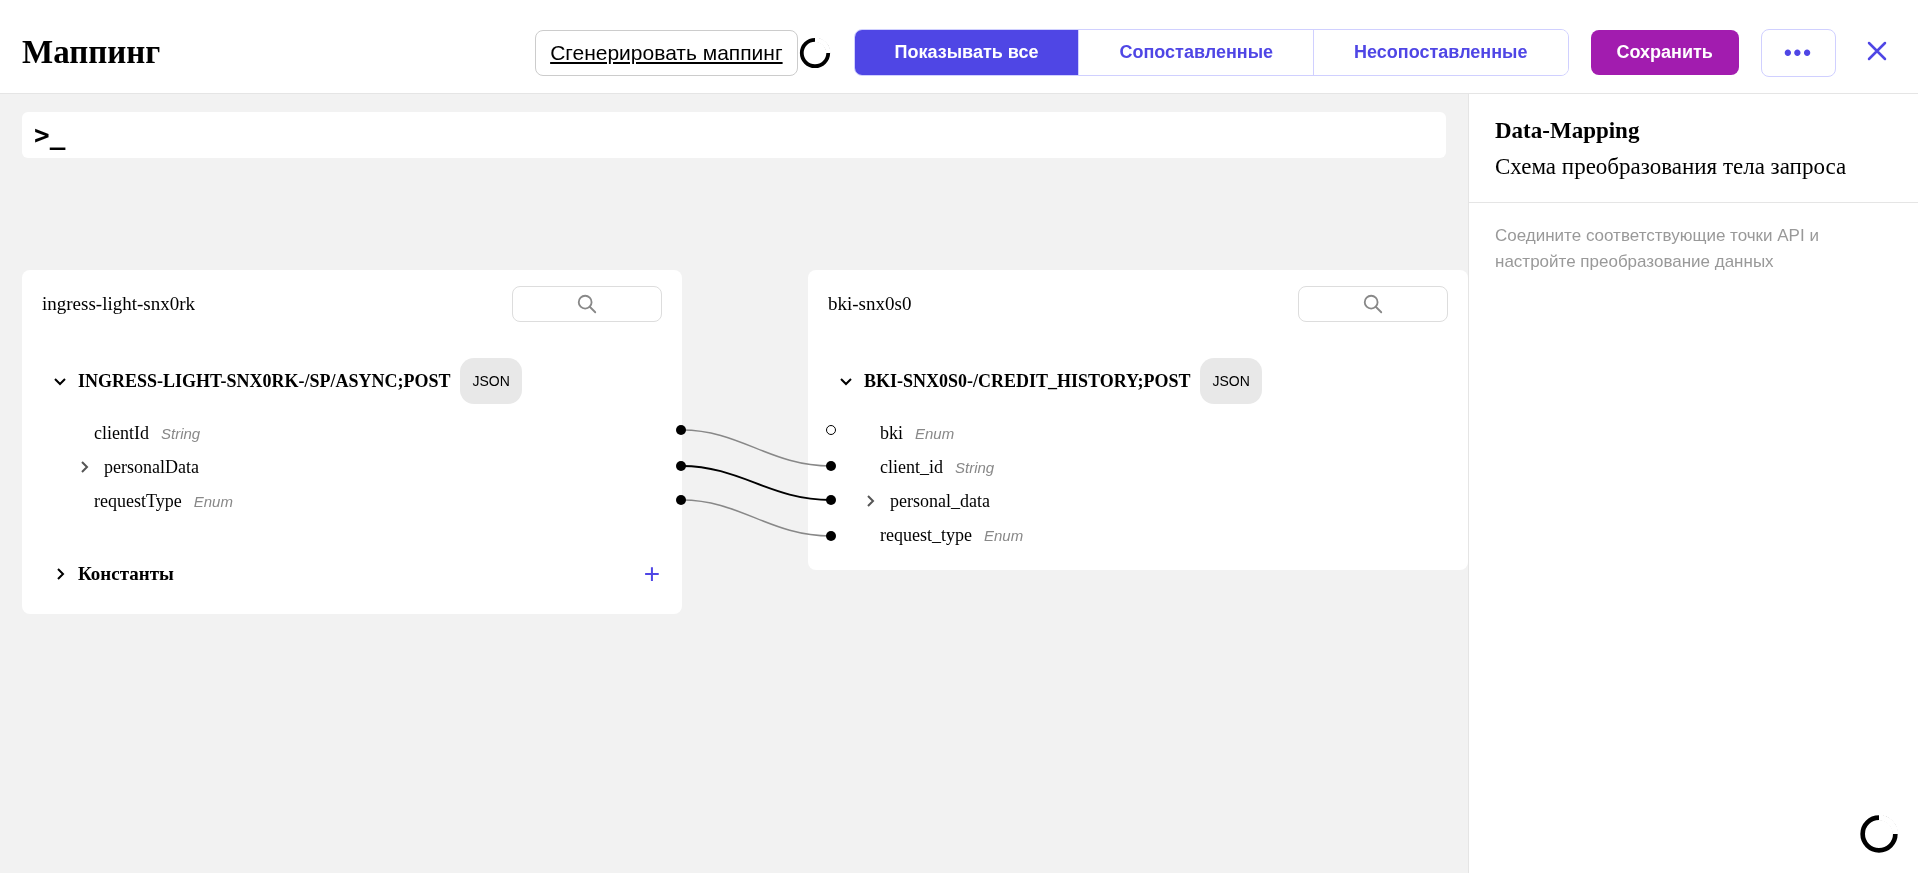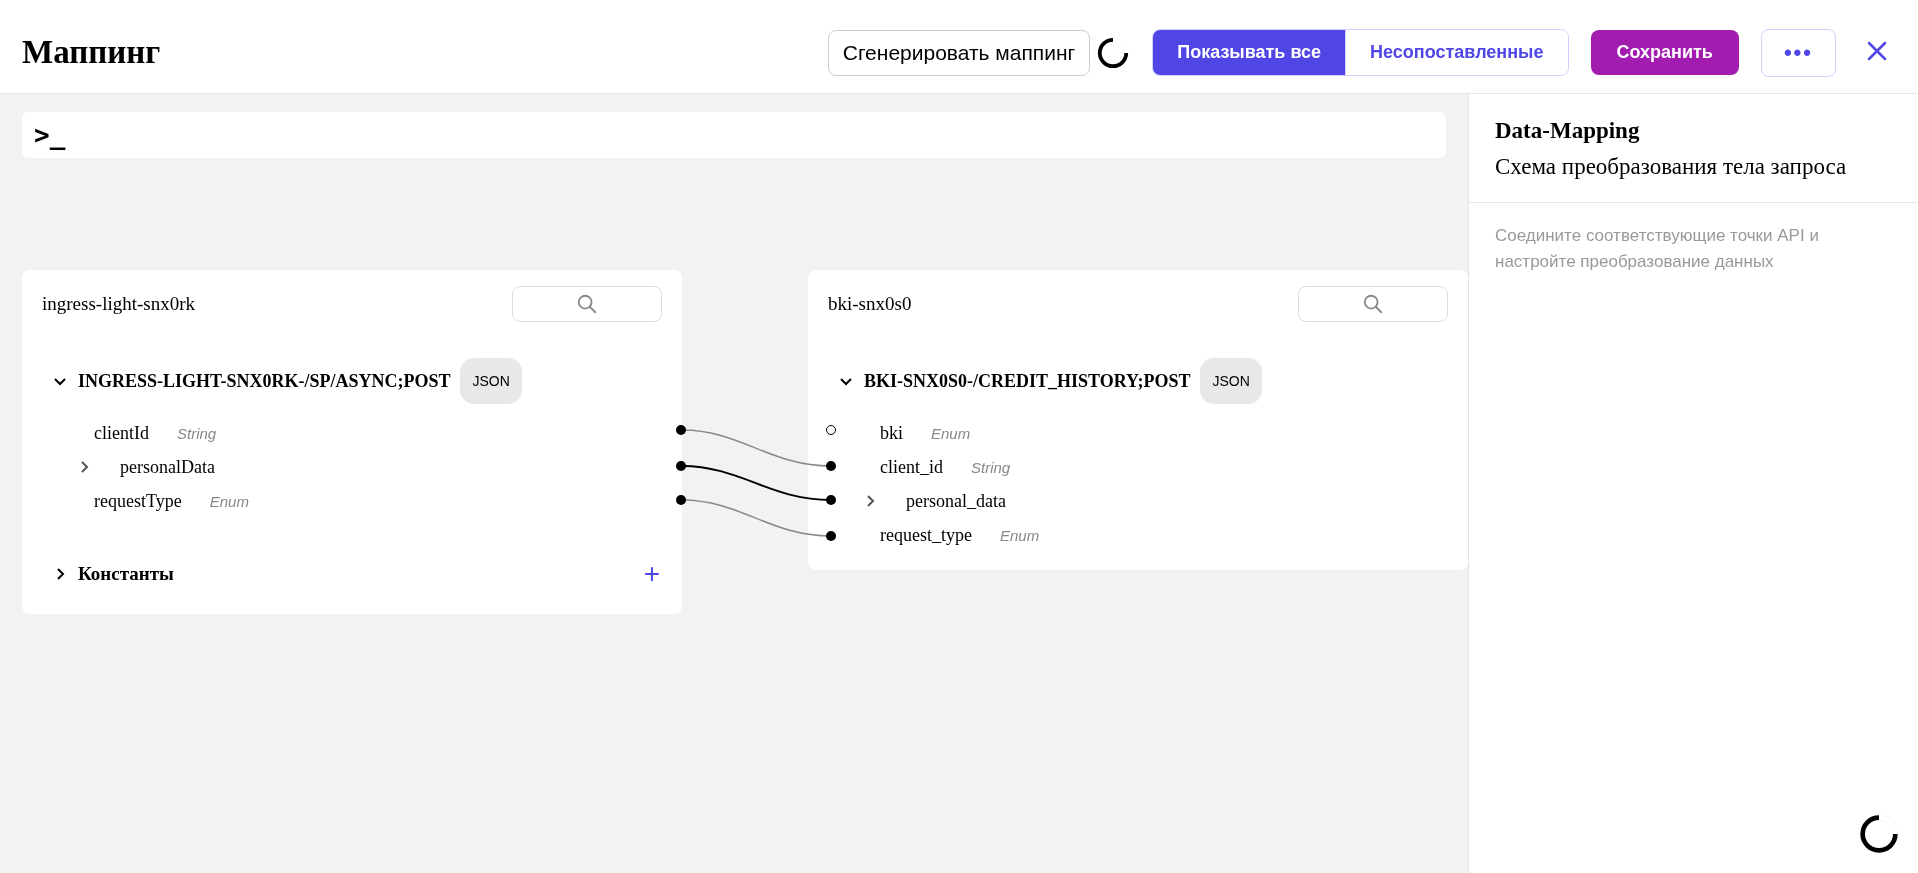--- a/index.html
+++ b/index.html
@@ -29,21 +29,21 @@
     font-weight: bold;
   }
   .header-right {
     display: flex;
     align-items: center;
     gap: 22px;
   }
   .generate-group {
     display: flex;
     align-items: center;
-    gap: 6px;
+    text-decoration: underline;
   }
   .generate-btn {
     border: 1px solid #ccc;
     background: #fff;
     font-size: 21px;
     font-family: -apple-system, BlinkMacSystemFont, "Segoe UI", Arial, sans-serif;
     padding: 10px 14px;
     border-radius: 8px;
     cursor: pointer;
   }
@@ -54,21 +54,21 @@
     align-items:center;
     justify-content:center;
   }
   .filter-group {
     display: flex;
     border: 1px solid #d0d0ff;
     border-radius: 8px;
     overflow: hidden;
   }
   .filter-btn {
-    padding: 12px 24px;
+    padding: 12px 40px;
     font-size: 18px;
     font-weight: 600;
     border: none;
     background: #fff;
     color: #4f46e5;
     cursor: pointer;
     border-right: 1px solid #d0d0ff;
     font-family: -apple-system, BlinkMacSystemFont, "Segoe UI", Arial, sans-serif;
   }
   .filter-btn:last-child { border-right: none; }
@@ -199,21 +199,21 @@
     background: #e8e8e8;
     border-radius: 14px;
     padding: 15px 12px;
     font-size: 14px;
     font-family: -apple-system, BlinkMacSystemFont, "Segoe UI", Arial, sans-serif;
   }
   .field-row {
     display:flex;
     align-items:center;
     padding: 6px 20px 6px 72px;
-    gap: 28px;
+    gap: 12px;
     height: 34px;
   }
   .field-row-expandable { padding-left: 54px; }
   .field-name { font-size: 18px; }
   .field-type { font-size: 15px; font-style: italic; color: #888; font-family: -apple-system, sans-serif; }
 
   .constants-row {
     display:flex;
     align-items:center;
     padding: 40px 22px 6px 30px;
@@ -276,20 +276,21 @@
       <span class="spinner-icon">
         <svg viewBox="0 0 36 36" width="34" height="34">
             <circle cx="18" cy="18" r="14" fill="none" stroke="#000" stroke-width="4"></circle>
             <path d="M18 4 A14 14 0 0 1 32 18" fill="none" stroke="#fff" stroke-width="5"></path>
             <circle cx="18" cy="18" r="5" fill="#fff"></circle>
           </svg>
       </span>
     </div>
     <div class="filter-group">
       <button class="filter-btn active">Показывать все</button>
+      <button class="filter-btn">Сопоставленные</button>
       <button class="filter-btn">Несопоставленные</button>
     </div>
     <button class="save-btn">Сохранить</button>
     <button class="more-btn">•••</button>
     <button class="close-btn">
       <svg width="22" height="22" viewBox="0 0 22 22">
           <path d="M3 3 L19 19 M19 3 L3 19" stroke="#4f46e5" stroke-width="2.5" stroke-linecap="round"></path>
         </svg>
     </button>
   </div>

